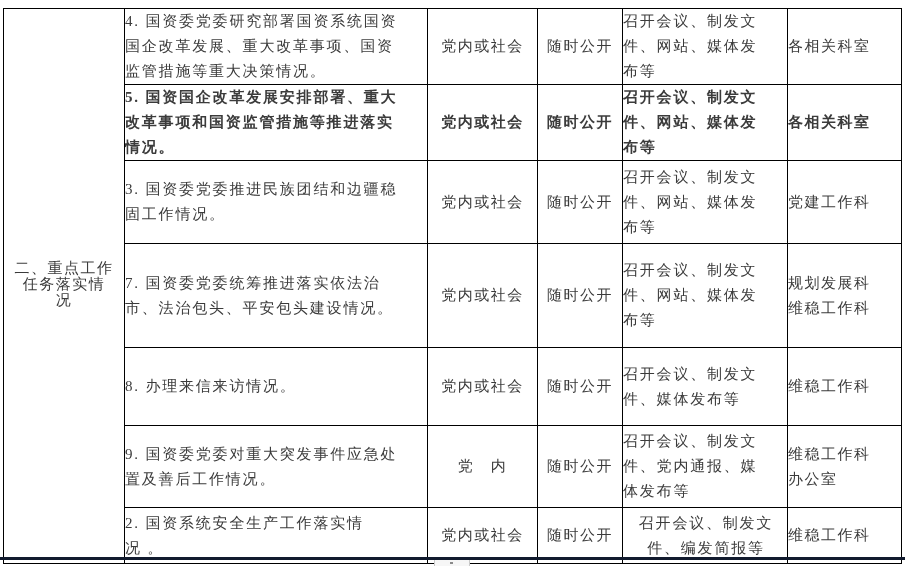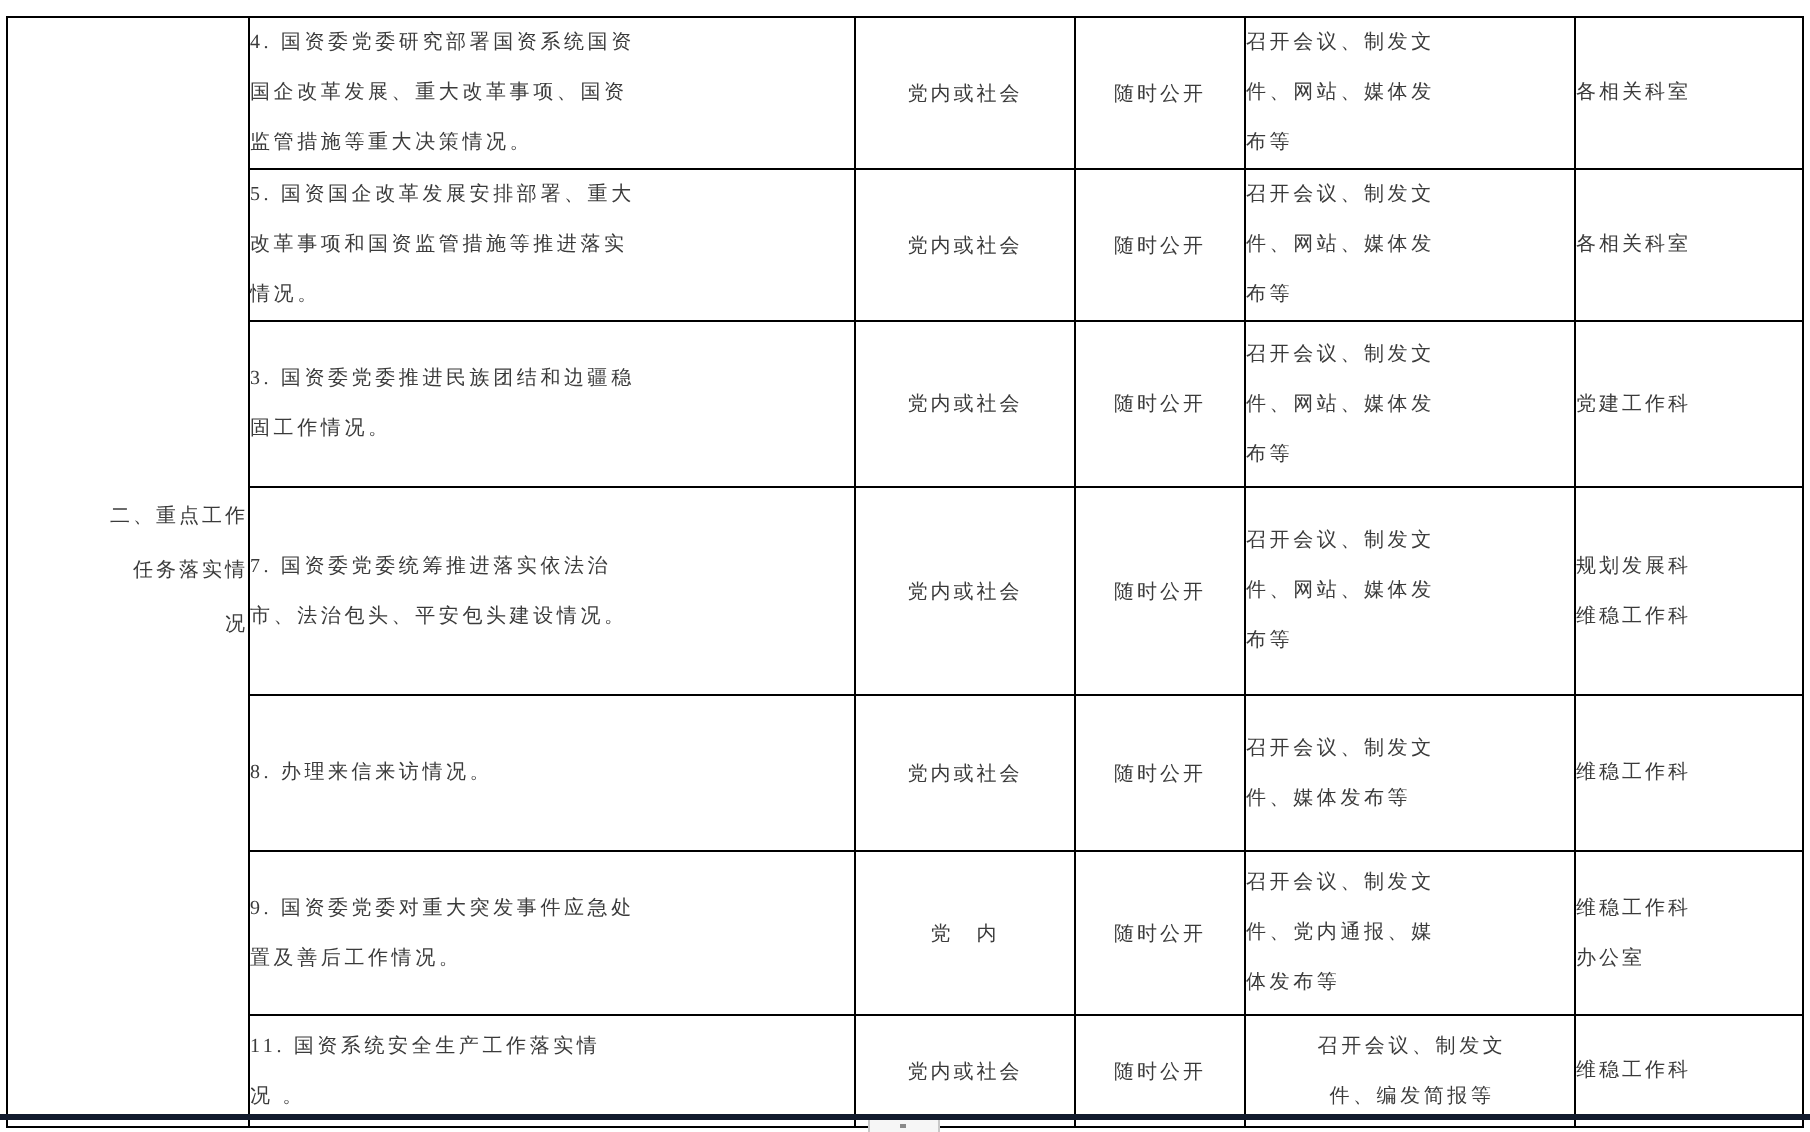--- a/index.html
+++ b/index.html
@@ -17,30 +17,30 @@
     position: absolute;
     left: 3px;
     top: 8px;
     width: 898px;
     border-collapse: collapse;
     table-layout: fixed;
   }
   table.doc-table td {
     border: 1px solid #000000;
     vertical-align: middle;
-    font-size: 10px;
+    font-size: 15px;
     white-space: pre-line;
     overflow: hidden;
     padding: 0;
   }
   td.cat {
-    text-align: right;
+    text-align: center;
     padding-left: 8px;
     padding-right: 2px;
-    line-height: 27px;
+    line-height: 16px;
     letter-spacing: 1.5px;
     font-family: Liberation Mono, monospace;
   }
   td.item {
     text-align: left;
     padding-left: 6px;
     padding-right: 3px;
     line-height: 25px;
     letter-spacing: 1.8px;
   }
@@ -112,21 +112,21 @@
       <td class="item">4. 国资委党委研究部署国资系统国资
 国企改革发展、重大改革事项、国资
 监管措施等重大决策情况。</td>
       <td class="scope">党内或社会</td>
       <td class="timing">随时公开</td>
       <td class="method">召开会议、制发文
 件、网站、媒体发
 布等</td>
       <td class="dept">各相关科室</td>
     </tr>
-    <tr style="height:71px;">
+    <tr style="height:71px;font-weight:bold;">
       <td class="item">5. 国资国企改革发展安排部署、重大
 改革事项和国资监管措施等推进落实
 情况。</td>
       <td class="scope">党内或社会</td>
       <td class="timing">随时公开</td>
       <td class="method">召开会议、制发文
 件、网站、媒体发
 布等</td>
       <td class="dept">各相关科室</td>
     </tr>
@@ -164,21 +164,21 @@
 置及善后工作情况。</td>
       <td class="scope">党　内</td>
       <td class="timing">随时公开</td>
       <td class="method">召开会议、制发文
 件、党内通报、媒
 体发布等</td>
       <td class="dept">维稳工作科
 办公室</td>
     </tr>
     <tr style="height:56px;">
-      <td class="item">11. 国资系统安全生产工作落实情
+      <td class="item">2. 国资系统安全生产工作落实情
 况 。</td>
       <td class="scope">党内或社会</td>
       <td class="timing">随时公开</td>
       <td class="method center">召开会议、制发文
 件、编发简报等</td>
       <td class="dept">维稳工作科</td>
     </tr>
   </tbody>
 </table>
 

